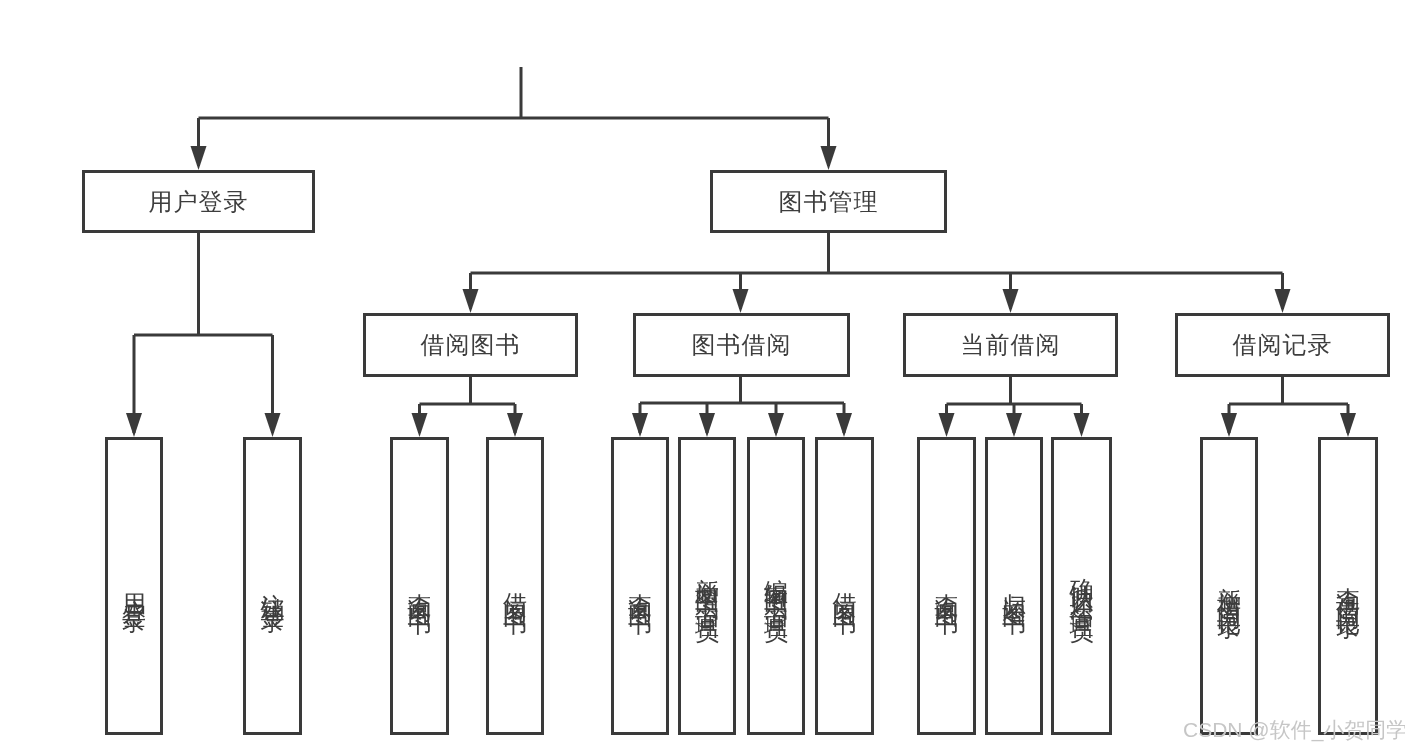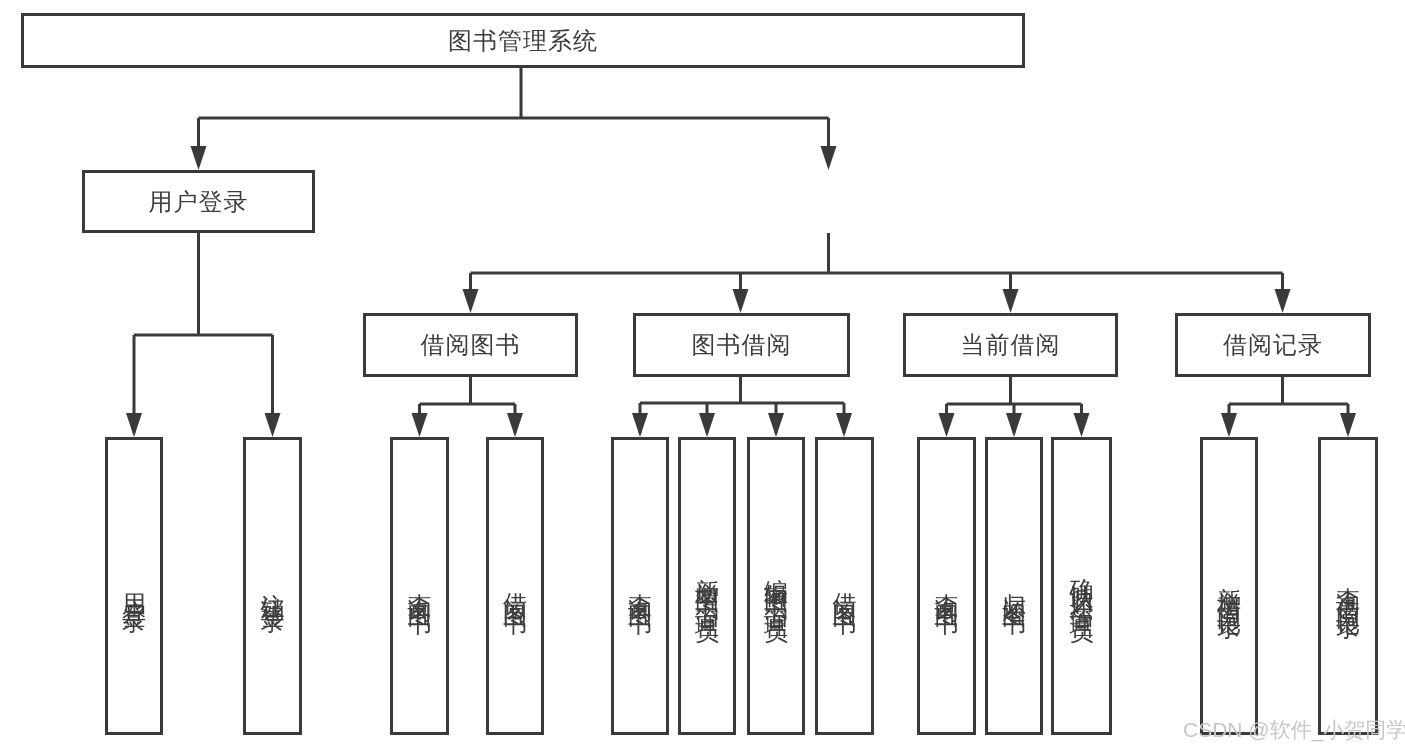--- a/index.html
+++ b/index.html
@@ -117,38 +117,38 @@
       <polygon points="1073.5,413 1089.5,413 1081.5,437"></polygon>
     </g>
 
     <g>
       <path d="M1282.5 377 V404 M1229 404 H1348 M1229 404 V433 M1348 404 V433"></path>
       <polygon points="1221,413 1237,413 1229,437"></polygon>
       <polygon points="1340,413 1356,413 1348,437"></polygon>
     </g>
   </svg>
 
-  <div class="box hbox" style="left:21px;top:13px;width:1004px;height:55px">
-    <span>图书管理系统</span>
-  </div>
 
   <div class="box hbox" style="left:82px;top:170px;width:233px;height:63px">
     <span>用户登录</span>
+  </div>
+  <div class="box hbox" style="left:710px;top:170px;width:237px;height:63px">
+    <span>图书管理</span>
   </div>
 
   <div class="box hbox" style="left:363px;top:313px;width:215px;height:64px">
     <span>借阅图书</span>
   </div>
   <div class="box hbox" style="left:903px;top:313px;width:215px;height:64px">
     <span>当前借阅</span>
   </div>
   <div class="box hbox" style="left:633px;top:313px;width:217px;height:64px">
     <span>图书借阅</span>
   </div>
-  <div class="box hbox" style="left:1175px;top:313px;width:196px;height:64px">
+  <div class="box hbox" style="left:1175px;top:313px;width:215px;height:64px">
     <span>借阅记录</span>
   </div>
 
   <div class="box vbox" style="left:105px;top:437px;width:58px;height:298px">
     <span>用户登录</span>
   </div>
   <div class="box vbox" style="left:243px;top:437px;width:59px;height:298px">
     <span>注销登录</span>
   </div>
 

